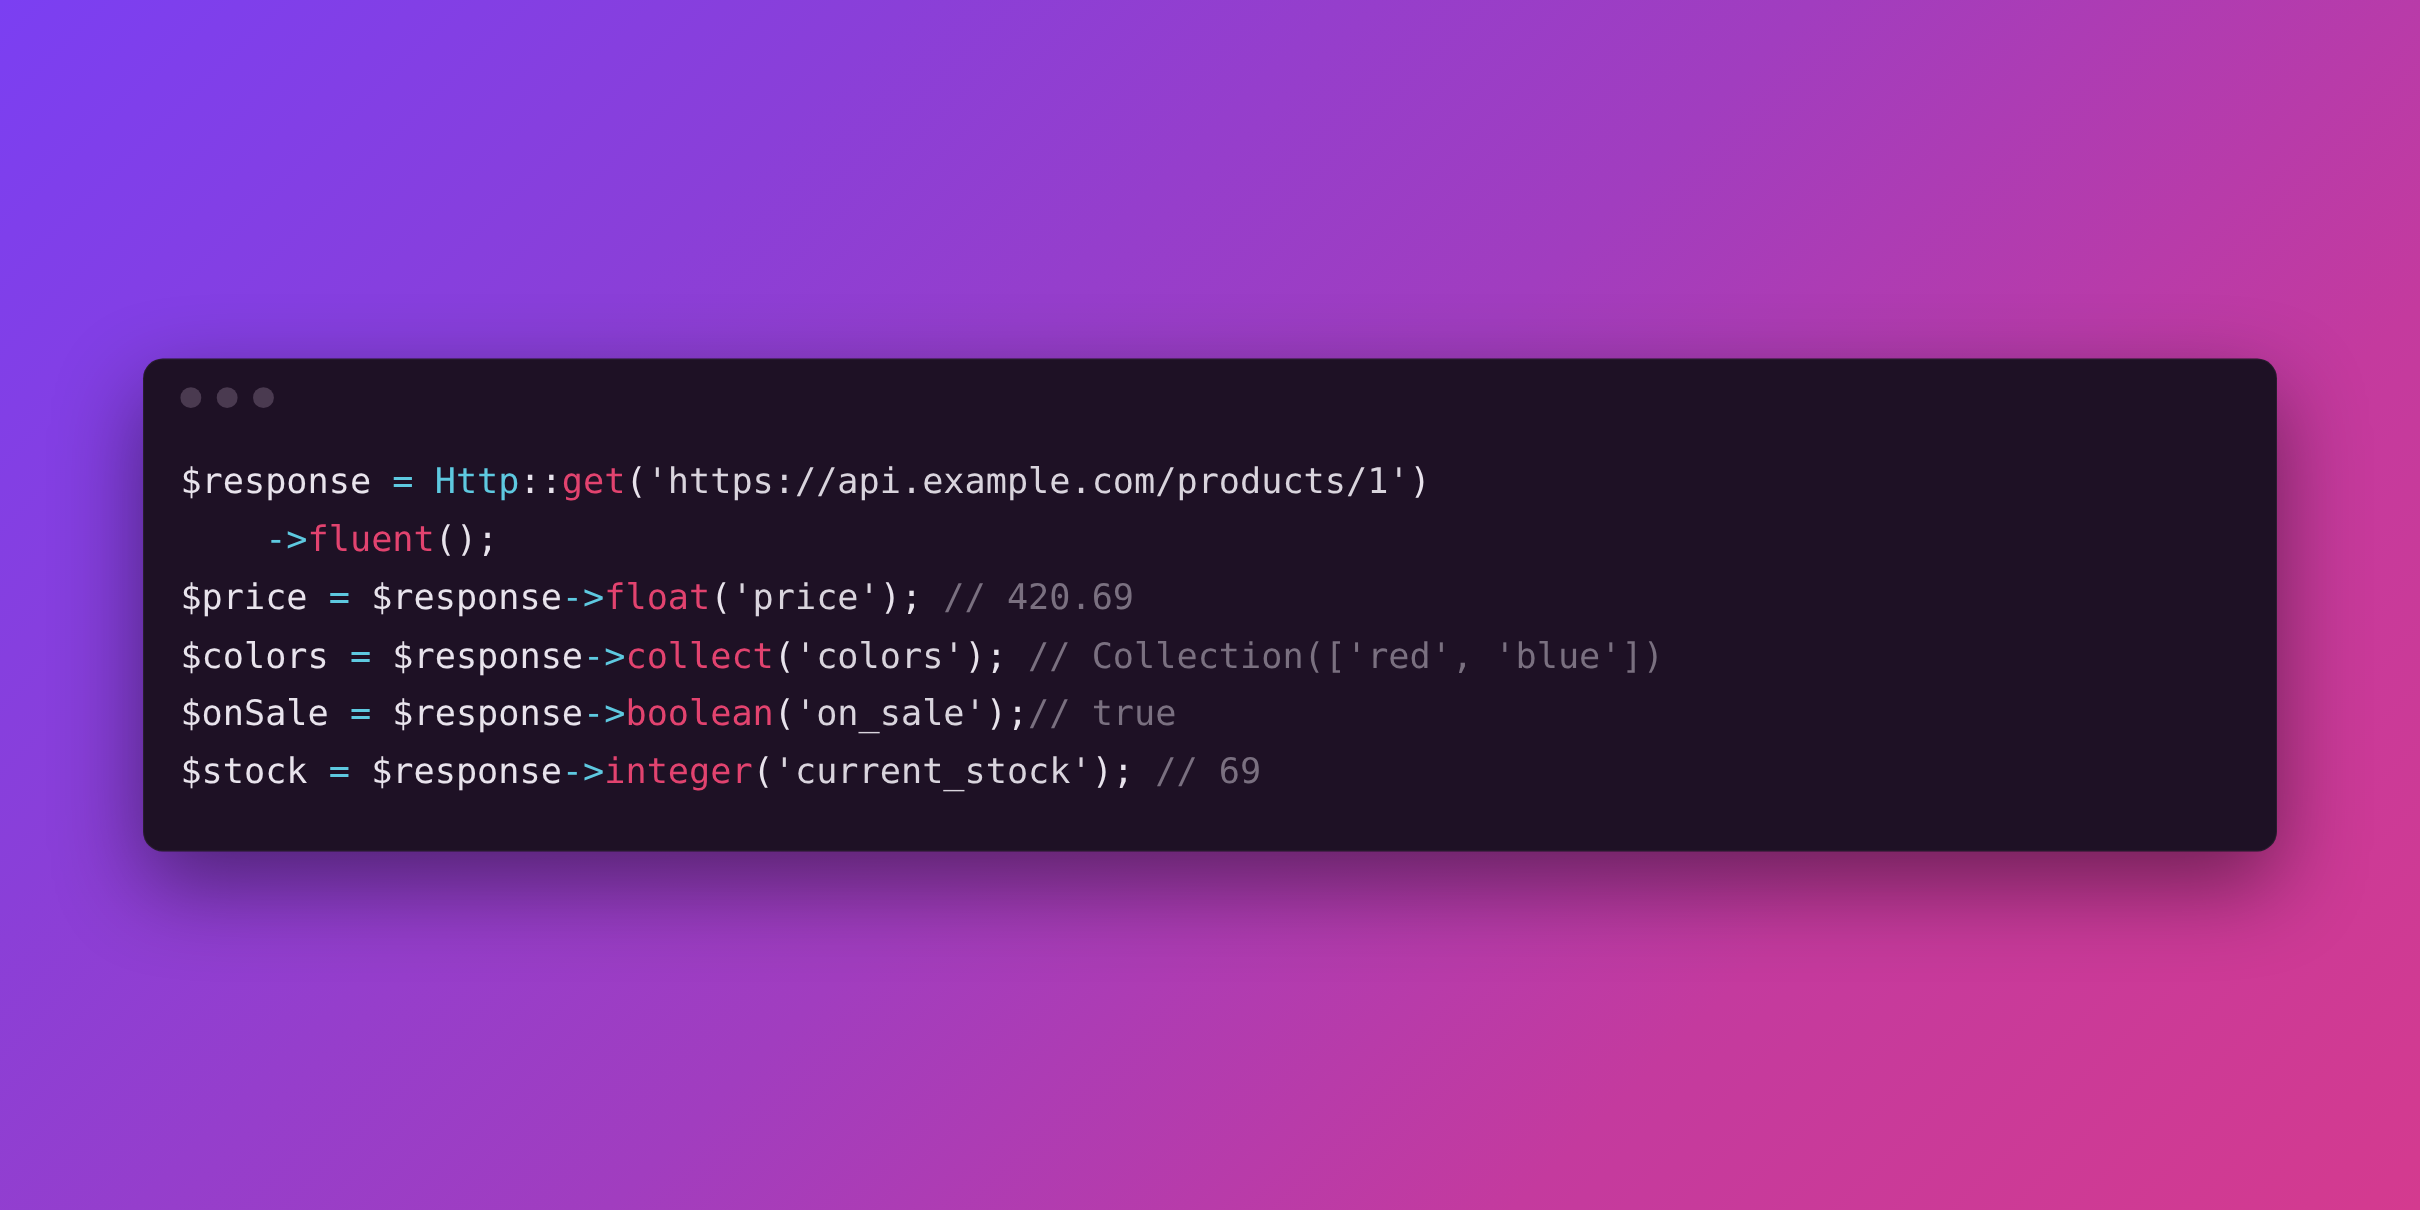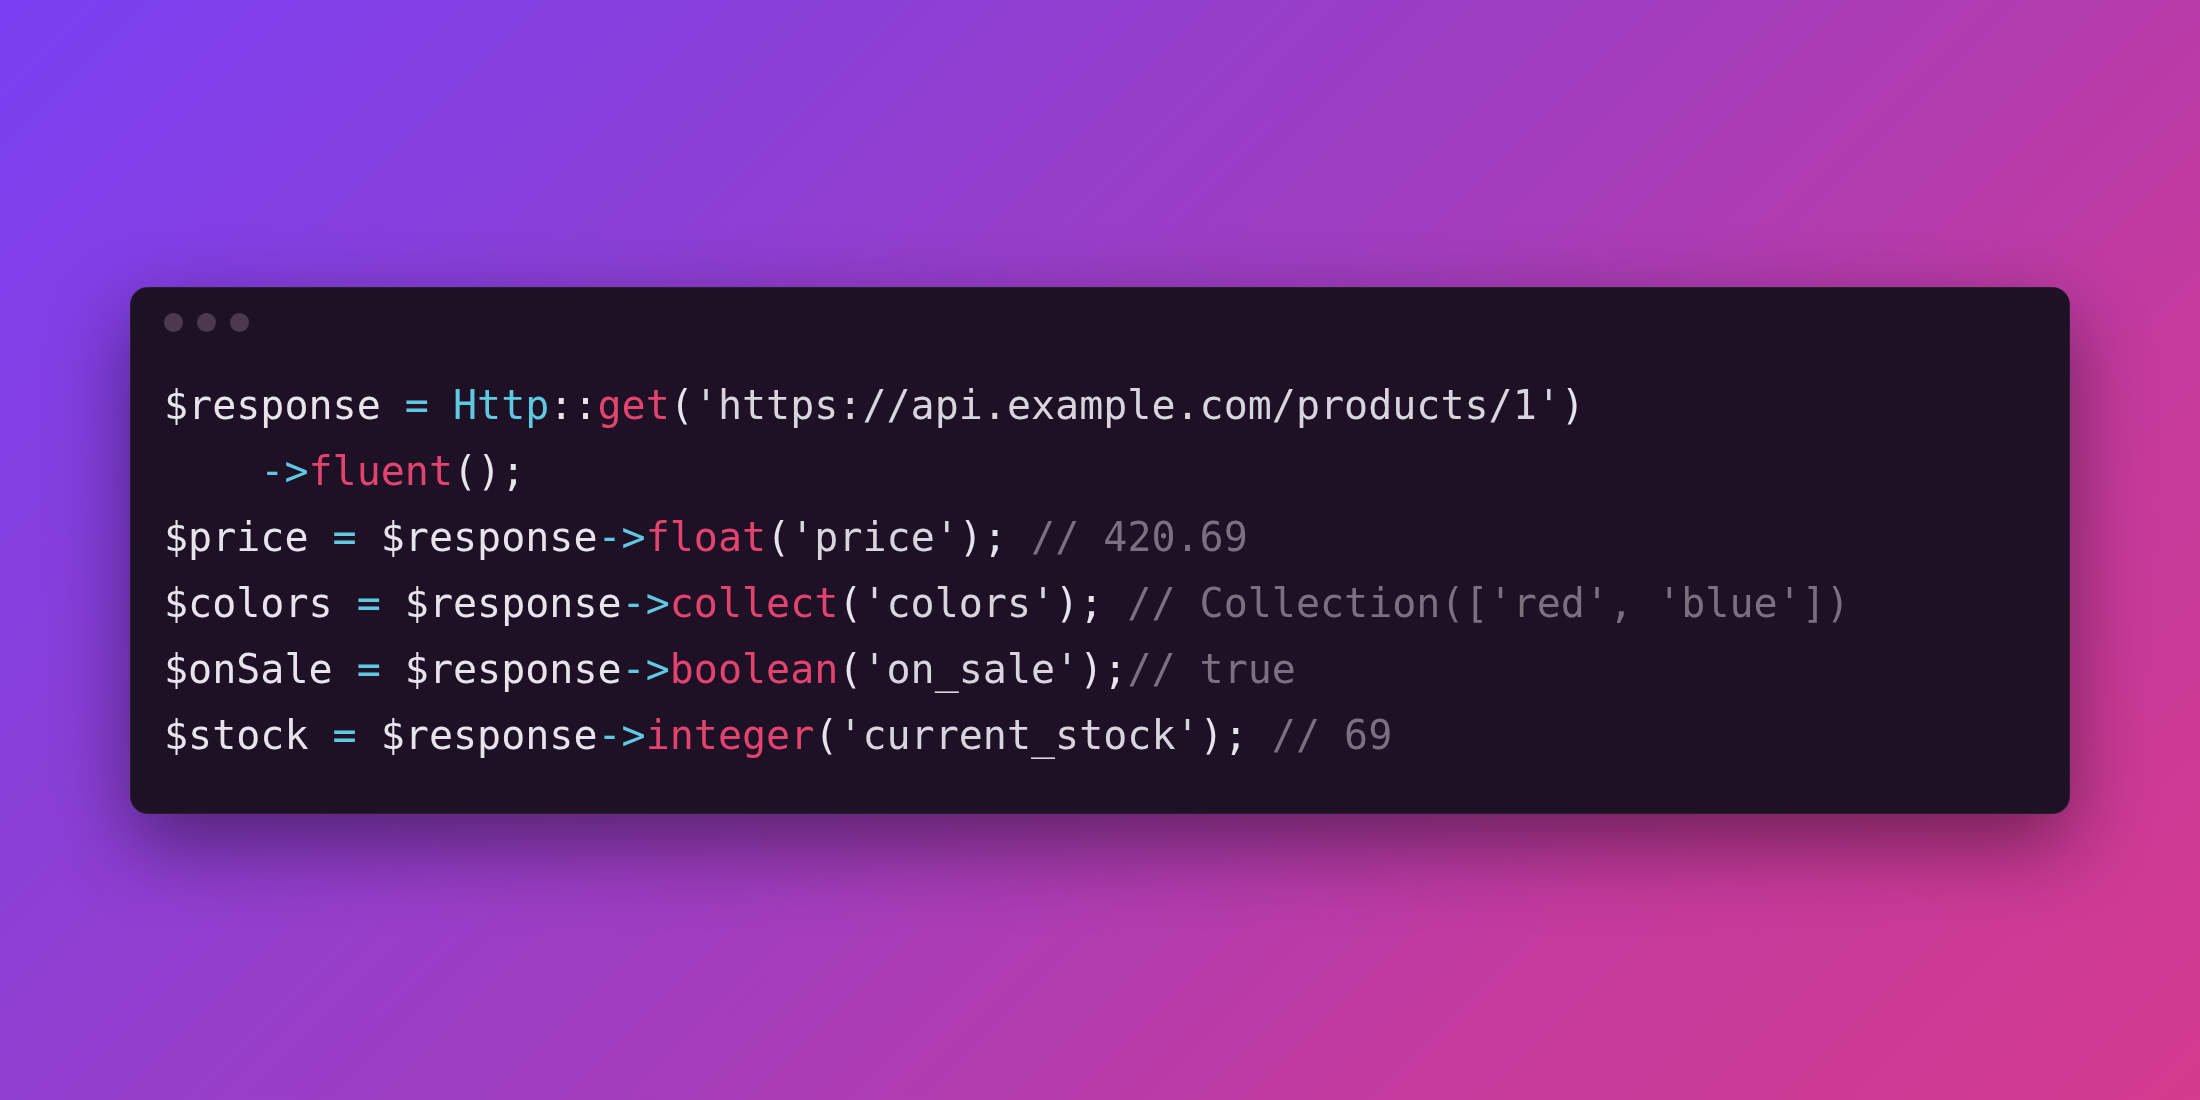--- a/index.html
+++ b/index.html
@@ -23,21 +23,21 @@
     align-items: center;
     gap: 14px;
     padding: 26px 34px 10px 34px;
   }
   .dot {
     width: 19px; height: 19px; border-radius: 50%;
     background: #4a3a50;
   }
   .code {
     padding: 30px 34px 46px 34px;
-    font-size: 40px;
+    font-size: 32px;
     line-height: 1.65;
     color: #e8e3ec;
     white-space: pre;
   }
   .tok-var     { color: #e8e3ec; }
   .tok-punct   { color: #e8e3ec; }
   .tok-op      { color: #5ec9e0; }
   .tok-class   { color: #5ec9e0; }
   .tok-method  { color: #e2436f; }
   .tok-string  { color: #d9d4dd; }

